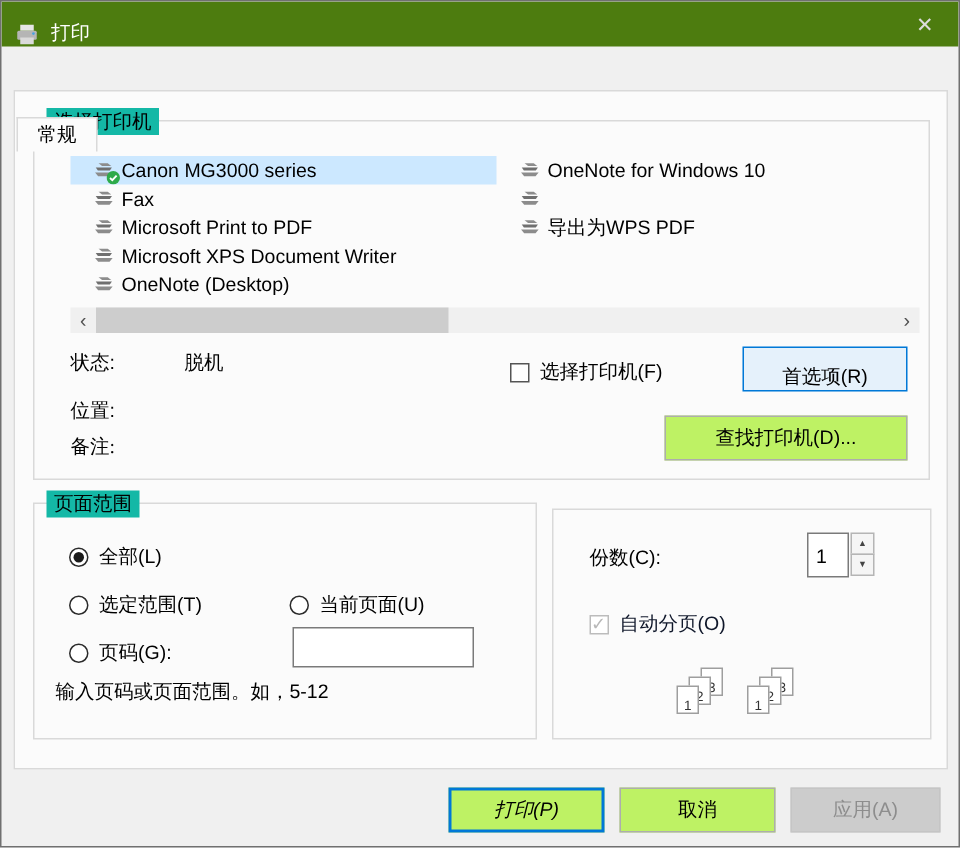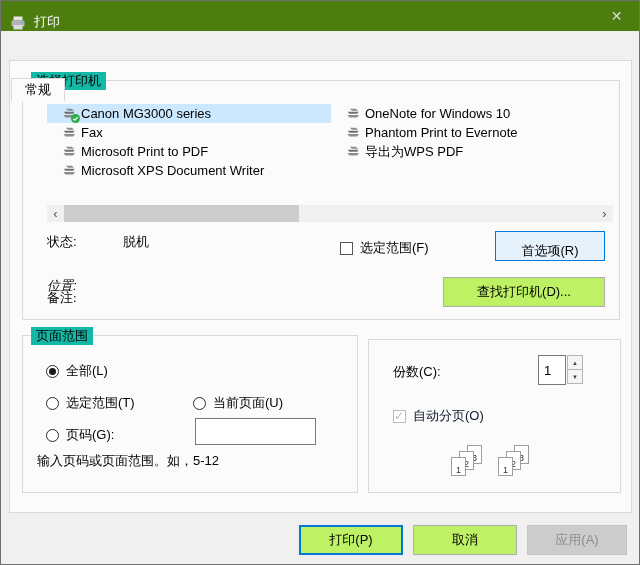--- a/index.html
+++ b/index.html
@@ -79,21 +79,21 @@
   .radio.checked::after {
     content:""; position:absolute; left:2px; top:2px; width:7px; height:7px;
     border-radius:50%; background:#1a1a1a;
   }
   .ctl-row { position:absolute; display:flex; align-items:center; gap:7px; white-space:nowrap; }
   .btn {
     position:absolute; height:30px; background:#bef264; border:1px solid #adadad;
     display:flex; align-items:center; justify-content:center; font-size:13px;
   }
   .btn.highlight { background:#e5f1fb; border-color:#0078d7;align-items:flex-end; }
-  .btn.default   { border-color:#0078d7; box-shadow:inset 0 0 0 1px #0078d7; }
+  .btn.default   { border-color:#0078d7; box-shadow:inset 0 0 0 1px #0078d7;font-style:italic; }
   .btn.disabled  { background:#cccccc; border-color:#c5c5c5; color:#8d8d8d; }
   
   #group-range { left:12px; top:274px; width:336px; height:158px; }
   .pages-input {
     position:absolute; left:172px; top:82px; width:121px; height:27px;
     border:1px solid #7a7a7a; background:#fff; font-size:13px; padding:0 4px;
     font-family:"Liberation Sans","DejaVu Sans",sans-serif;
   }
   .hint { position:absolute; left:14px; top:116px; white-space:nowrap; }
   
@@ -191,41 +191,50 @@
             <div class="printer-item">
               <span class="p-icon">
                 <svg width="16" height="15" viewBox="0 0 16 16">
                   <path d="M4.5 3h6.5l2.5 2H7z" fill="#8c8c8c"></path>
                   <path d="M2.5 6h11.5l-1.5 2.2H4z" fill="#6f6f6f"></path>
                   <path d="M2 9.6h12.5l-2.2 2.6H4.2z" fill="#8c8c8c"></path>
                 </svg>
               </span>
               <span class="p-label">Microsoft XPS Document Writer</span>
             </div>
+            <div class="printer-item">
+              <span class="p-icon">
+                <svg width="16" height="15" viewBox="0 0 16 16">
+                  <path d="M4.5 3h6.5l2.5 2H7z" fill="#8c8c8c"></path>
+                  <path d="M2.5 6h11.5l-1.5 2.2H4z" fill="#6f6f6f"></path>
+                  <path d="M2 9.6h12.5l-2.2 2.6H4.2z" fill="#8c8c8c"></path>
+                </svg>
+              </span>
+              <span class="p-label">OneNote (Desktop)</span>
+            </div>
           </div>
         <div class="p-col right" id="printer-col-right">
             <div class="printer-item">
               <span class="p-icon">
                 <svg width="16" height="15" viewBox="0 0 16 16">
                   <path d="M4.5 3h6.5l2.5 2H7z" fill="#8c8c8c"></path>
                   <path d="M2.5 6h11.5l-1.5 2.2H4z" fill="#6f6f6f"></path>
                   <path d="M2 9.6h12.5l-2.2 2.6H4.2z" fill="#8c8c8c"></path>
                 </svg>
               </span>
               <span class="p-label">OneNote for Windows 10</span>
             </div>
             <div class="printer-item">
               <span class="p-icon">
                 <svg width="16" height="15" viewBox="0 0 16 16">
                   <path d="M4.5 3h6.5l2.5 2H7z" fill="#8c8c8c"></path>
                   <path d="M2.5 6h11.5l-1.5 2.2H4z" fill="#6f6f6f"></path>
                   <path d="M2 9.6h12.5l-2.2 2.6H4.2z" fill="#8c8c8c"></path>
                 </svg>
               </span>
-              <span class="p-label">Phantom Print to Evernote</span>
             </div>
             <div class="printer-item">
               <span class="p-icon">
                 <svg width="16" height="15" viewBox="0 0 16 16">
                   <path d="M4.5 3h6.5l2.5 2H7z" fill="#8c8c8c"></path>
                   <path d="M2.5 6h11.5l-1.5 2.2H4z" fill="#6f6f6f"></path>
                   <path d="M2 9.6h12.5l-2.2 2.6H4.2z" fill="#8c8c8c"></path>
                 </svg>
               </span>
               <span class="p-label">导出为WPS PDF</span>
@@ -238,32 +247,32 @@
         <div class="scroll-track">
           <div class="scroll-thumb"></div>
         </div>
         <div class="scroll-arrow">›</div>
       </div>
 
       <div class="status-row" style="top:152px;">
         <span>状态:</span>
         <span class="status-val">脱机</span>
       </div>
-      <div class="status-row" style="top:196px;font-style:italic;">
+      <div class="status-row" style="top:184px;">
         <span>位置:</span>
         <span class="status-val"></span>
       </div>
       <div class="status-row" style="top:208px;font-family:Liberation Serif, serif;">
         <span>备注:</span>
         <span class="status-val"></span>
       </div>
 
       <div class="ctl-row" style="left:317px; top:158px;">
         <span class="chk"></span>
-        <span>选定范围(F)</span>
+        <span>选择打印机(F)</span>
       </div>
       <div class="btn highlight" style="left:472px; top:150px; width:110px;">
         <span>首选项(R)</span>
       </div>
       <div class="btn" style="left:420px; top:196px; width:162px;">
         <span>查找打印机(D)...</span>
       </div>
     </div>
 
     <div class="groupbox" id="group-range">

